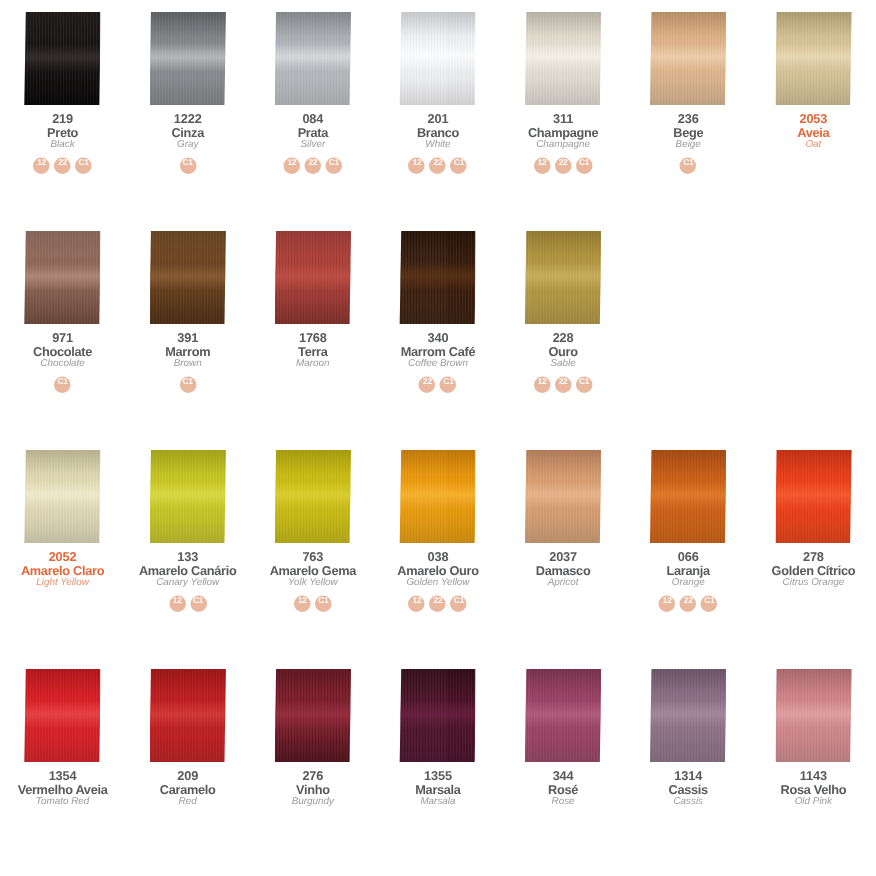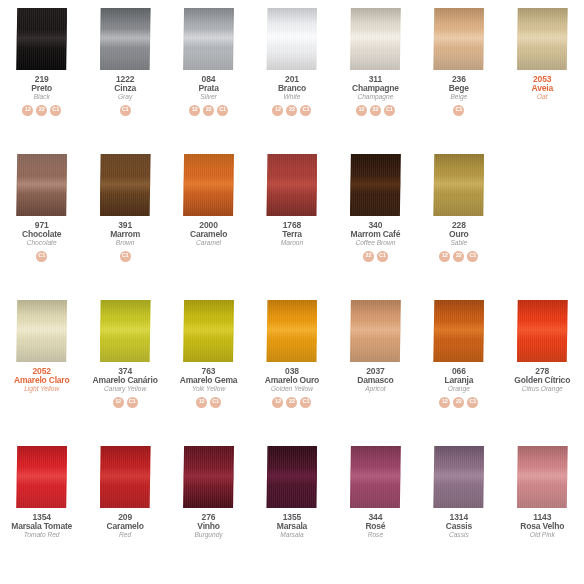--- a/index.html
+++ b/index.html
@@ -305,36 +305,20 @@
           <div class="name">Marrom</div>
           <div class="en">Brown</div>
           <div class="badges">
             <div class="badge" style="background: rgb(232, 183, 158);">C1</div>
           </div>
         </div>
       </div>
       <div class="swatch-cell">
         <div class="chip-wrap">
           <div class="chip">
-            <div class="base" style="background: linear-gradient(rgb(224, 115, 31) 0%, rgb(212, 98, 29) 42%, rgb(212, 98, 29) 58%, rgb(194, 86, 27) 100%);"></div>
-            <div class="weave"></div>
-            <div class="sheen" style="background: linear-gradient(rgba(255, 255, 255, 0) 0%, rgb(239, 141, 60) 48%, rgba(255, 255, 255, 0) 100%); opacity: 0.55;"></div>
-            <div class="shade"></div>
-          </div>
-        </div>
-        <div class="info">
-          <div class="code">2000</div>
-          <div class="name">Caramelo</div>
-          <div class="en">Caramel</div>
-          <div class="badges"></div>
-        </div>
-      </div>
-      <div class="swatch-cell">
-        <div class="chip-wrap">
-          <div class="chip">
             <div class="base" style="background: linear-gradient(rgb(177, 64, 57) 0%, rgb(167, 59, 51) 42%, rgb(167, 59, 51) 58%, rgb(144, 50, 44) 100%);"></div>
             <div class="weave"></div>
             <div class="sheen" style="background: linear-gradient(rgba(255, 255, 255, 0) 0%, rgb(201, 87, 75) 48%, rgba(255, 255, 255, 0) 100%); opacity: 0.55;"></div>
             <div class="shade"></div>
           </div>
         </div>
         <div class="info">
           <div class="code">1768</div>
           <div class="name">Terra</div>
           <div class="en">Maroon</div>
@@ -401,21 +385,21 @@
       <div class="swatch-cell">
         <div class="chip-wrap">
           <div class="chip">
             <div class="base" style="background: linear-gradient(rgb(196, 195, 31) 0%, rgb(205, 203, 36) 42%, rgb(205, 203, 36) 58%, rgb(211, 209, 48) 100%);"></div>
             <div class="weave"></div>
             <div class="sheen" style="background: linear-gradient(rgba(255, 255, 255, 0) 0%, rgb(228, 227, 92) 48%, rgba(255, 255, 255, 0) 100%); opacity: 0.55;"></div>
             <div class="shade"></div>
           </div>
         </div>
         <div class="info">
-          <div class="code">374</div>
+          <div class="code">133</div>
           <div class="name">Amarelo Canário</div>
           <div class="en">Canary Yellow</div>
           <div class="badges">
             <div class="badge" style="background: rgb(232, 183, 158);">12</div>
             <div class="badge" style="background: rgb(232, 183, 158);">C1</div>
           </div>
         </div>
       </div>
       <div class="swatch-cell">
         <div class="chip-wrap">
@@ -514,21 +498,21 @@
         <div class="chip-wrap">
           <div class="chip">
             <div class="base" style="background: linear-gradient(rgb(211, 26, 32) 0%, rgb(222, 32, 38) 42%, rgb(222, 32, 38) 58%, rgb(228, 38, 44) 100%);"></div>
             <div class="weave"></div>
             <div class="sheen" style="background: linear-gradient(rgba(255, 255, 255, 0) 0%, rgb(239, 91, 90) 48%, rgba(255, 255, 255, 0) 100%); opacity: 0.55;"></div>
             <div class="shade"></div>
           </div>
         </div>
         <div class="info">
           <div class="code">1354</div>
-          <div class="name">Marsala Tomate</div>
+          <div class="name">Vermelho Aveia</div>
           <div class="en">Tomato Red</div>
           <div class="badges"></div>
         </div>
       </div>
       <div class="swatch-cell">
         <div class="chip-wrap">
           <div class="chip">
             <div class="base" style="background: linear-gradient(rgb(184, 26, 28) 0%, rgb(196, 31, 33) 42%, rgb(196, 31, 33) 58%, rgb(203, 36, 39) 100%);"></div>
             <div class="weave"></div>
             <div class="sheen" style="background: linear-gradient(rgba(255, 255, 255, 0) 0%, rgb(220, 74, 69) 48%, rgba(255, 255, 255, 0) 100%); opacity: 0.55;"></div>

